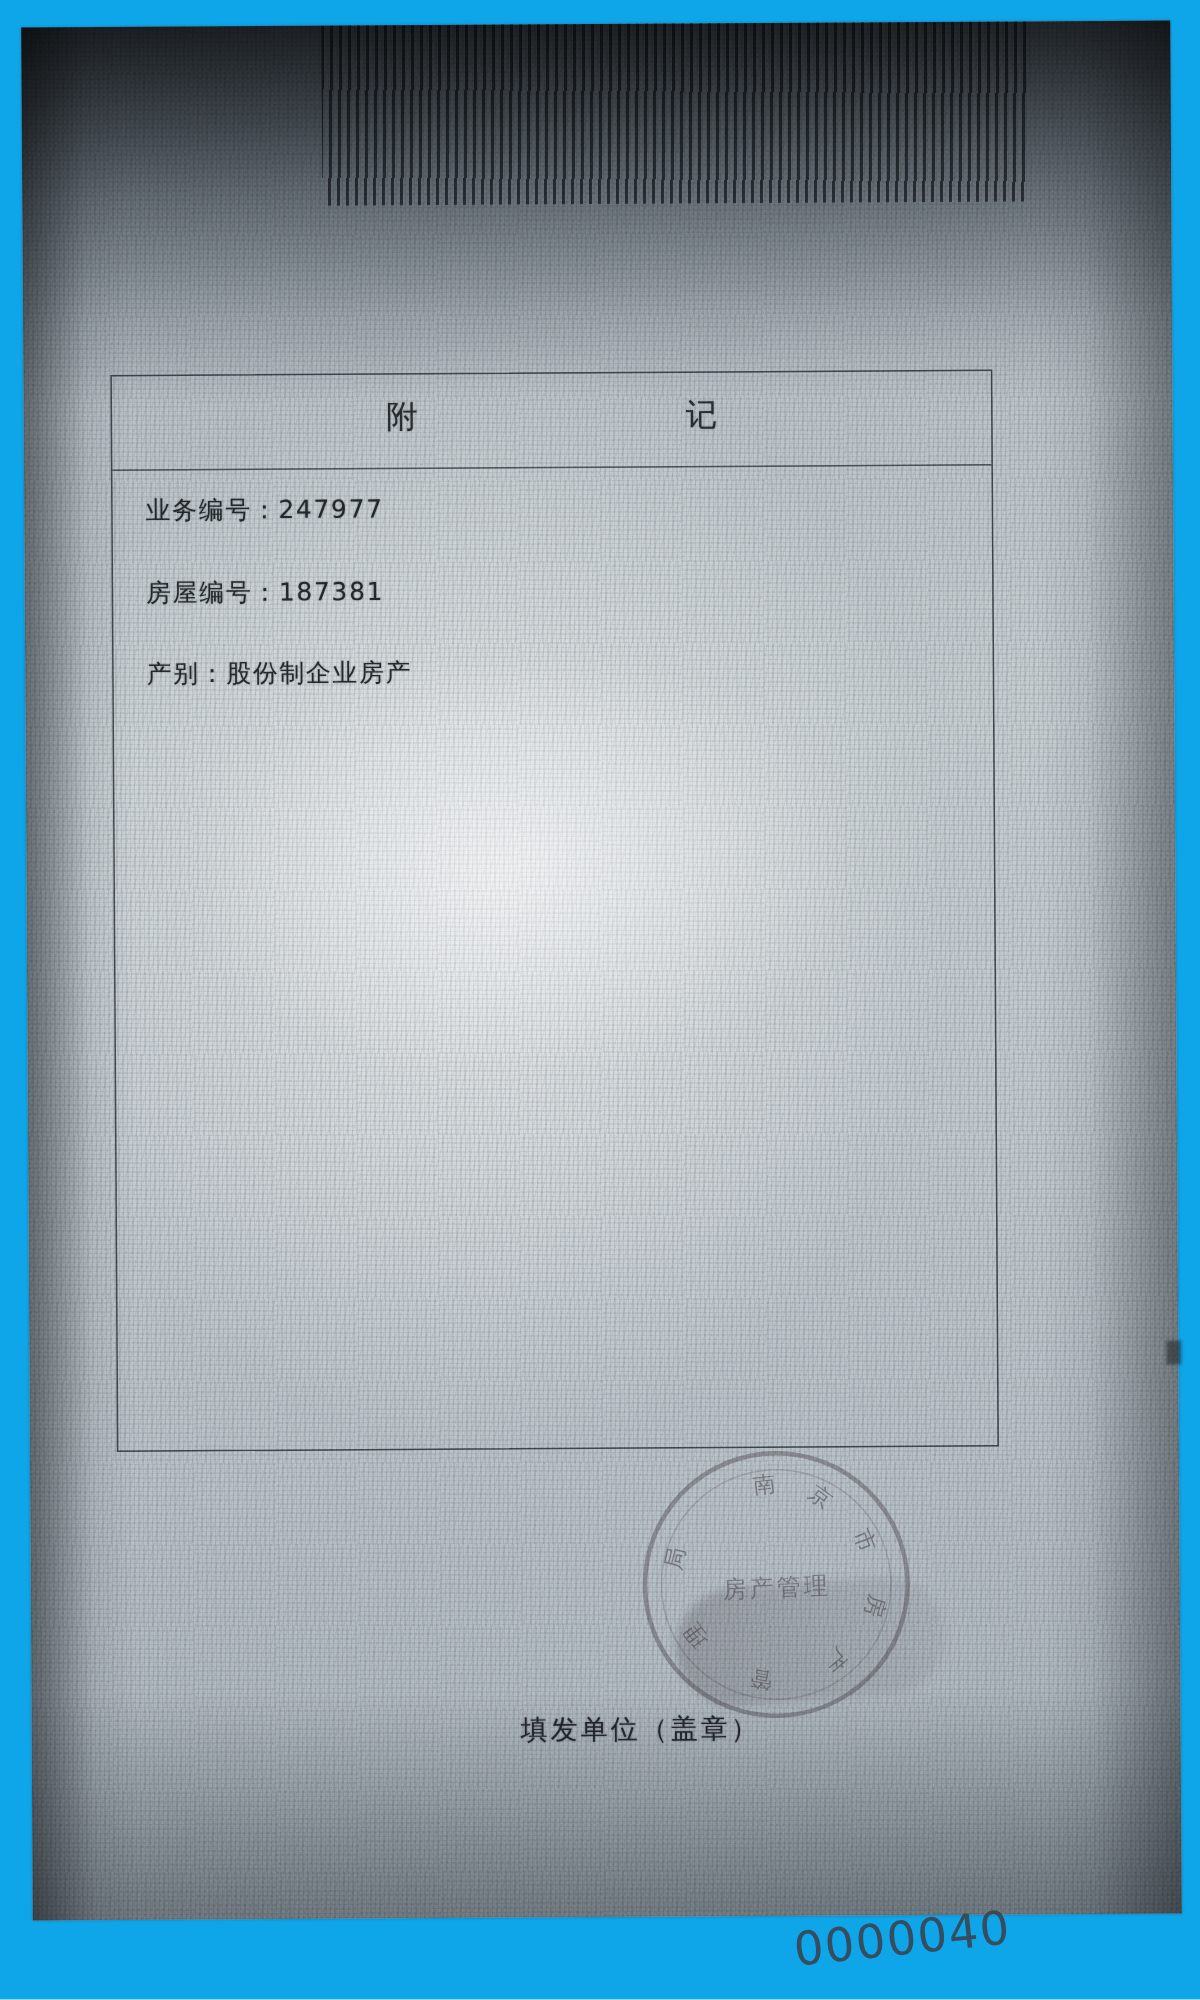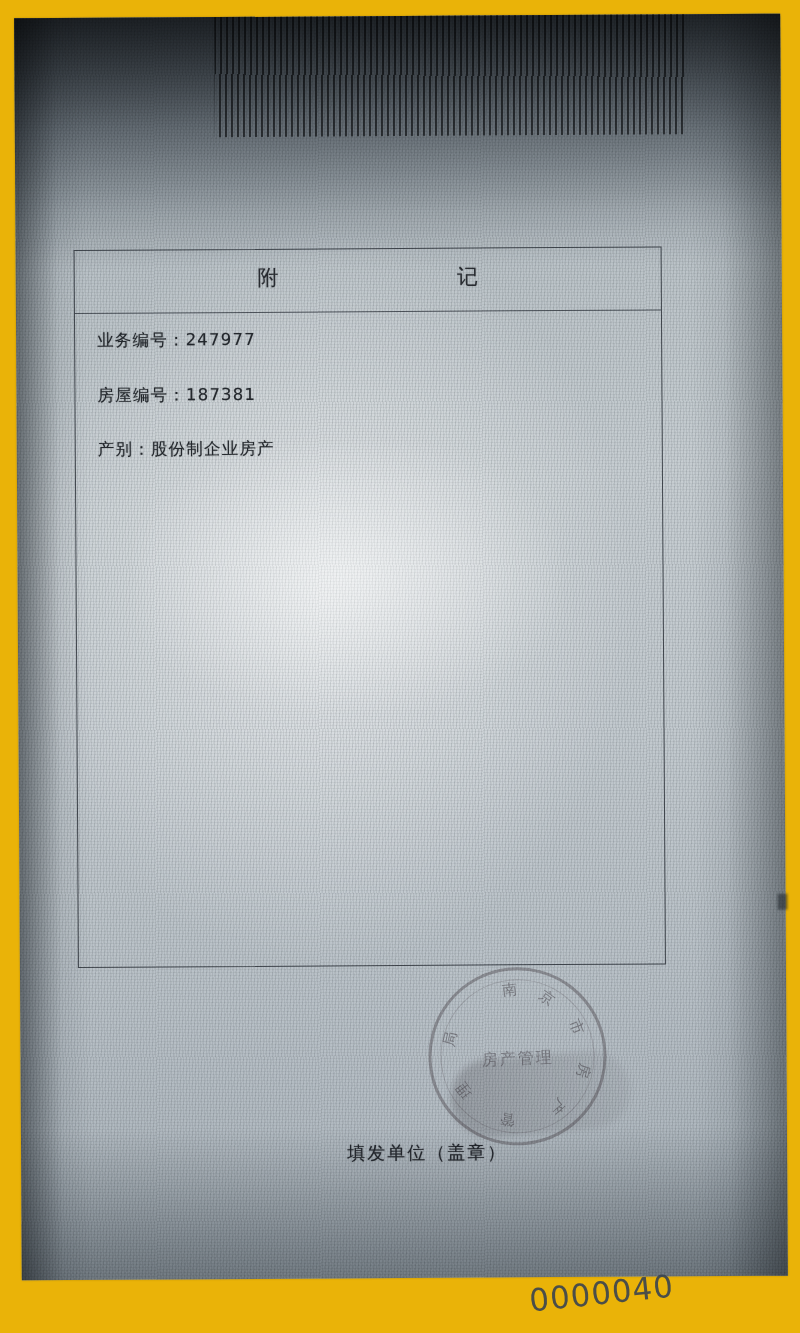--- a/index.html
+++ b/index.html
@@ -12,21 +12,21 @@
     height: 1333px;
     position: relative;
     overflow: hidden;
     font-family: "DejaVu Sans", sans-serif;
   }
 
   
   .scan-surface {
     position: absolute;
     inset: 0;
-    background: #eab308;
+    background: #0ea5e9;
   }
 
   
   .doc-page {
     position: absolute;
     left: 18px;
     top: 16px;
     width: 766px;
     height: 1262px;
     background:

